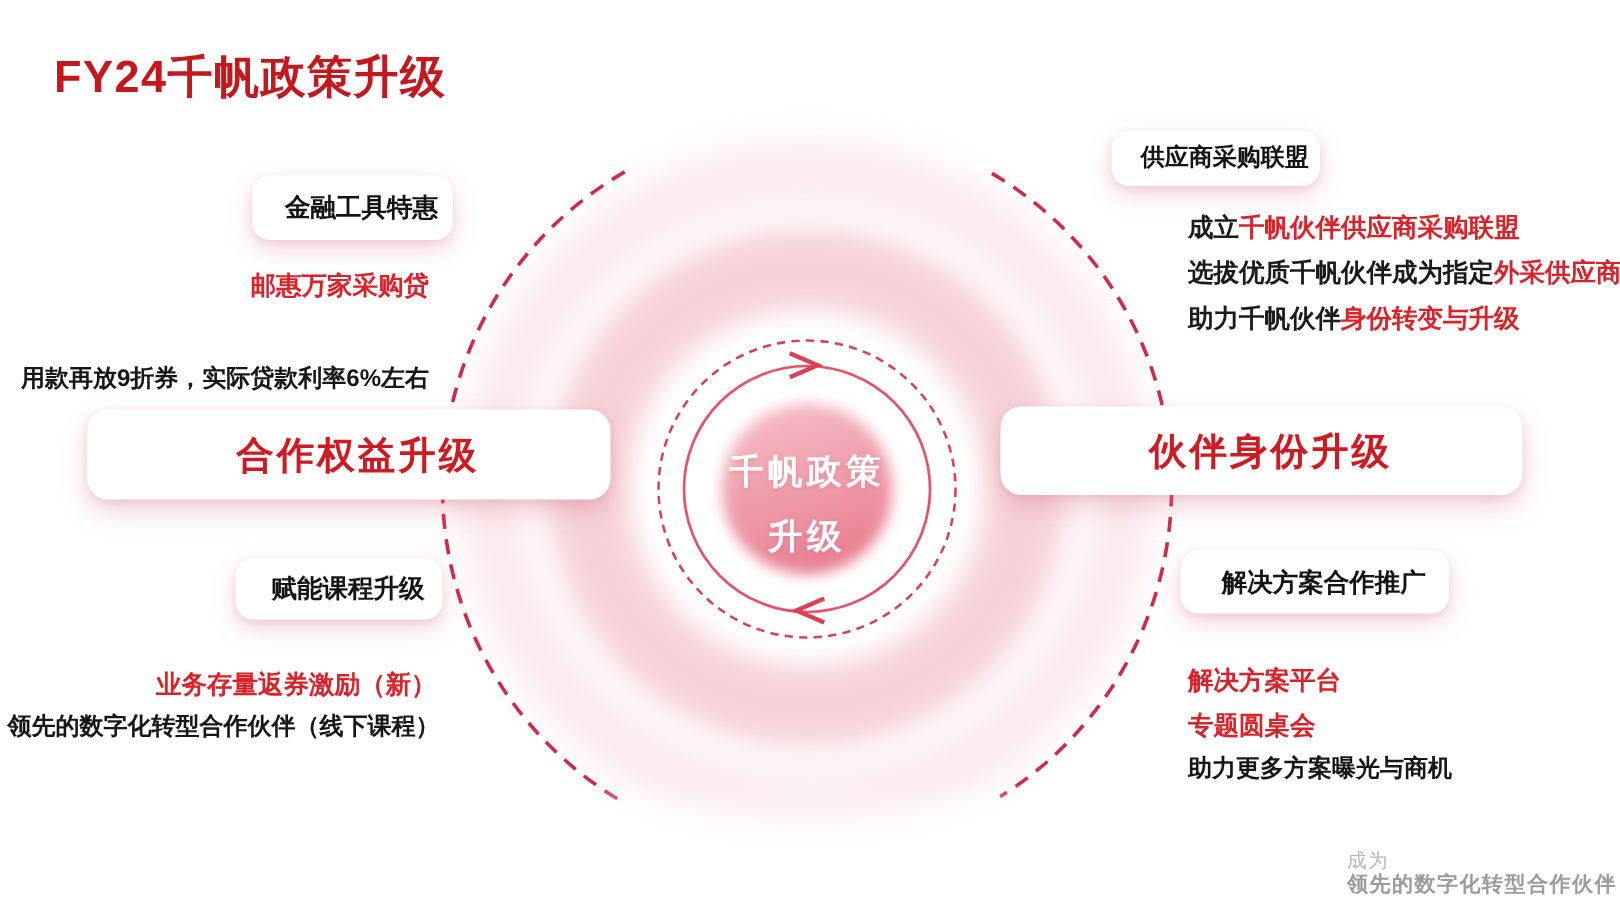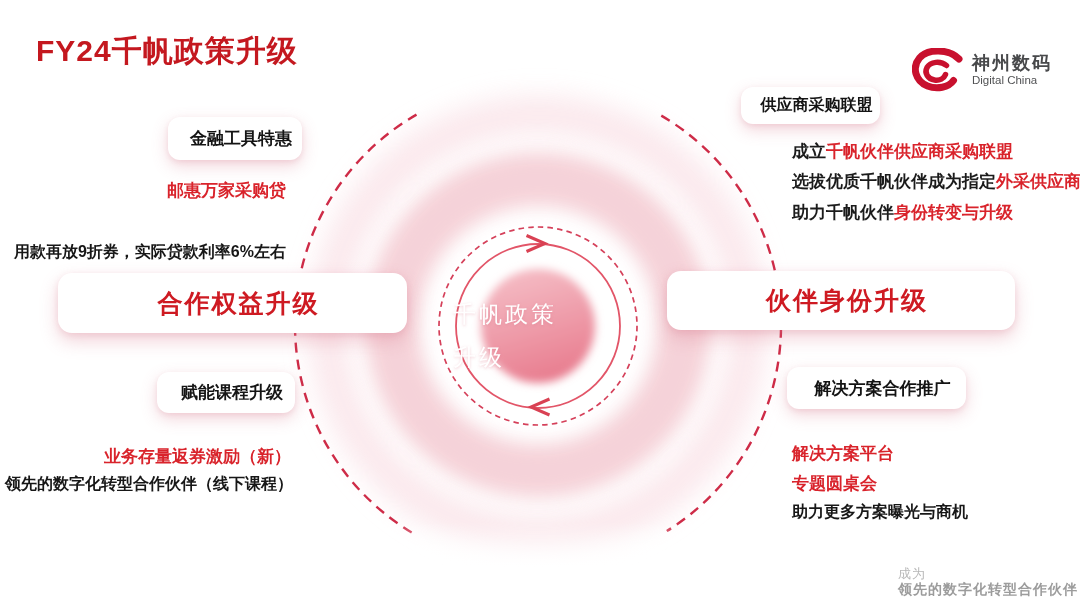--- a/index.html
+++ b/index.html
@@ -30,22 +30,22 @@
     border-radius:14px;font-size:25px;font-weight:800;color:#ce1a22;letter-spacing:2px;
     box-shadow:0 8px 18px rgba(214,118,138,.32), 0 2px 6px rgba(214,118,138,.18);
   }
   .txt{position:absolute;z-index:2;white-space:nowrap;}
   .r-align{text-align:center;padding-left:44px;}
   .red-strong{color:#d9232b;font-weight:800;font-size:17px;}
   .black-line{color:#171717;font-weight:700;font-size:16px;}
   .mix-line{color:#1b1b1b;font-weight:700;font-size:17px;}
   .mix-line .hl{color:#d9232b;}
   .center-label{
-    position:absolute;left:453px;width:170px;text-align:left;z-index:2;
-    color:#ffffff;font-size:23px;font-weight:400;letter-spacing:3px;
+    position:absolute;left:453px;width:170px;text-align:center;z-index:2;
+    color:#ffffff;font-size:23px;font-weight:700;letter-spacing:3px;
     text-shadow:0 1px 3px rgba(216,110,128,.35);
   }
   .footer{position:absolute;left:898px;z-index:2;white-space:nowrap;letter-spacing:1px;}
   .footer-1{top:565px;font-size:13px;font-weight:500;color:#b7b7b7;}
   .footer-2{top:581px;font-size:14px;font-weight:700;color:#9c9c9c;}
 </style>
 </head>
 <body>
 
 <div class="stage">
@@ -79,30 +79,20 @@
     <path d="M 526.5 235.5 L 545 243.5 L 526.5 251.5" fill="none" stroke="#d94153" stroke-width="3"></path>
     <path d="M 549.5 399 L 531 407 L 549.5 415" fill="none" stroke="#d94153" stroke-width="3"></path>
 
     <circle cx="538" cy="326" r="57" fill="url(#centerGrad)" filter="url(#blurC)"></circle>
   </svg>
 
   <div class="bottom-fade"></div>
 
   <div class="slide-title">FY24千帆政策升级</div>
 
-  <div class="logo">
-    <svg width="54" height="44" viewBox="0 0 54 44">
-      <path d="M47 11 C 37 0.5, 15.5 0.5, 7.5 10 C -0.5 19.5, 3.5 33, 15.5 38 C 25 41.8, 36.5 39.5, 41.5 32.5" fill="none" stroke="#c8102e" stroke-width="7" stroke-linecap="round"></path>
-      <path d="M34.5 17.5 C 28.5 12.5, 18.5 13.5, 15 19.5 C 12 25, 16 31, 22.5 32 C 27.5 32.8, 32 30.5, 33.5 26.5" fill="none" stroke="#c8102e" stroke-width="5.5" stroke-linecap="round"></path>
-    </svg>
-    <div class="logo-text">
-      <span class="logo-cn">神州数码</span>
-      <span class="logo-en">Digital China</span>
-    </div>
-  </div>
 
   <div class="center-label" style="top:299px">千帆政策</div>
   <div class="center-label" style="top:342px">升级</div>
 
   <div class="card" style="left:168px;top:117px;width:122px;height:43px">金融工具特惠</div>
   <div class="card big" style="left:58px;top:273px;width:337px;height:60px">合作权益升级</div>
   <div class="card" style="left:157px;top:372px;width:126px;height:41px">赋能课程升级</div>
 
   <div class="txt red-strong r-align" style="right:794px;top:179px">邮惠万家采购贷</div>
   <div class="txt black-line r-align" style="right:794px;top:242px">用款再放9折券，实际贷款利率6%左右</div>

